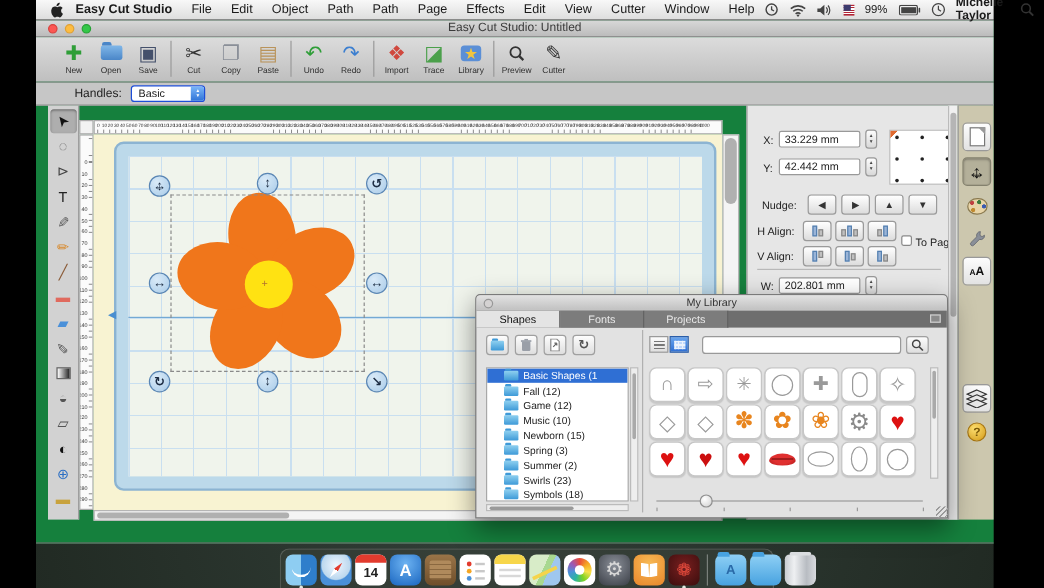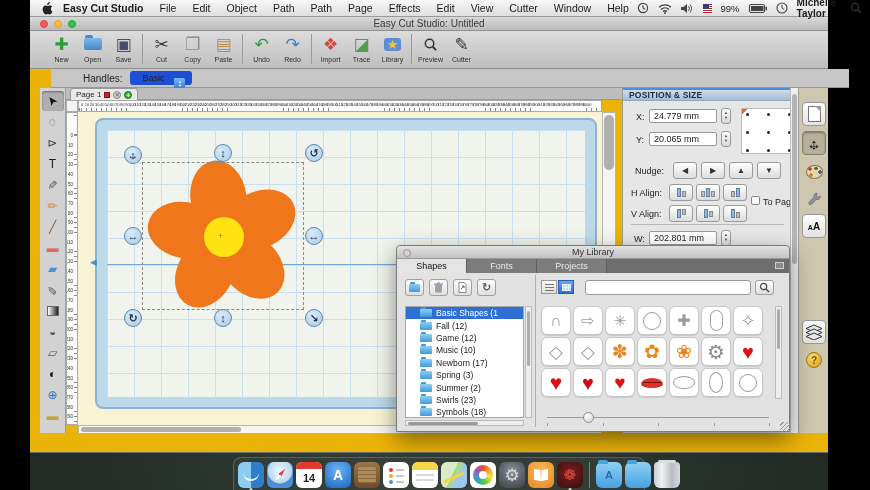--- a/index.html
+++ b/index.html
@@ -20,41 +20,41 @@
   .mitem { padding:0 8px; white-space:nowrap; }
   .mitem.bold { font-weight:bold; }
   #apple-logo { margin-left:12px; margin-right:2px; display:inline-flex; }
   #menu-right { margin-left:auto; display:flex; align-items:center; gap:9px; padding-right:10px; font-size:9.5px; }
   #menu-right svg { display:block; }
   .flag { width:14px; height:9px; background:linear-gradient(#b22234 0 11%,#fff 11% 22%,#b22234 22% 33%,#fff 33% 44%,#b22234 44% 55%,#fff 55% 66%,#b22234 66% 77%,#fff 77% 88%,#b22234 88%); position:relative; }
   .flag::before { content:""; position:absolute; left:0; top:0; width:6px; height:5px; background:#3c3b6e; }
   .uname { font-weight:bold; font-size:10px; }
 
   
-  #appwin { left:30px; top:17px; width:798px; height:436px; background:#eab308;
+  #appwin { left:30px; top:17px; width:798px; height:436px; background:#15803d;
     border-bottom:1px solid #6e6e6e; z-index:10; }
   #titlebar { left:0; top:0; width:798px; height:14px;
     background:linear-gradient(#d8d8d8,#bcbcbc); border-bottom:1px solid #8f8f8f; }
   .tl { position:absolute; top:3px; width:8px; height:8px; border-radius:50%; }
   #win-title { width:100%; text-align:center; font-size:10px; color:#3a3a3a; line-height:14px; }
 
   #maintoolbar { left:0; top:14px; width:798px; height:38px;
     background:linear-gradient(#dcdcdc,#bfbfbf); border-bottom:1px solid #8f8f8f;
     display:flex; align-items:flex-start; padding:2px 0 0 16px; }
   .tbtn { width:31px; display:flex; flex-direction:column; align-items:center; }
   .tbtn .tbi { height:22px; display:flex; align-items:center; justify-content:center; font-size:17px; line-height:1; }
   .tbtn .tbl { font-size:7px; color:#2e2e2e; margin-top:1px; }
   .tbsep { width:1px; height:30px; background:#9a9a9a; margin:1px 3px 0 3px; }
   .mini-folder { width:18px; height:12px; background:linear-gradient(#7fb6e8,#4a86c8); border-radius:2px; position:relative; }
   .mini-folder::before { content:""; position:absolute; top:-3px; left:1px; width:8px; height:3px; background:#4a86c8; border-radius:2px 2px 0 0; }
 
   #handlesrow { left:0; top:52px; width:798px; height:19px; background:#c6c6c6;
-    border-bottom:1px solid #979797; display:flex; align-items:center; font-size:10px; color:#222;margin-left:21px; }
+    border-bottom:1px solid #979797; display:flex; align-items:center; font-size:10px; color:#222; }
   #handles-label { margin-left:32px; }
-  #handles-select { margin-left:8px; width:62px; height:14px; background:#fff; border:7px solid #1d4ed8;
+  #handles-select { margin-left:8px; width:62px; height:14px; background:#fff; border:1px solid #1d4ed8;
     border-radius:3px; font-size:9px; display:flex; align-items:center; padding-left:5px; position:relative; }
   #handles-select .stepper { position:absolute; right:0; top:0; width:11px; height:12px;
     background:linear-gradient(#7cb6f8,#2f74d8); border-radius:0 2px 2px 0; color:#fff; font-size:4px;
     display:flex; flex-direction:column; align-items:center; justify-content:center; line-height:1; }
 
   
   #toolscol { left:10px; top:71px; width:26px; height:345px; background:#d2d2d2;
     border-right:1px solid #9e9e9e; display:flex; flex-direction:column; align-items:center; padding-top:3px; }
   .tool { width:22px; height:20px; display:flex; align-items:center; justify-content:center;
     font-size:12px; border-radius:3px; margin-bottom:1px; }
@@ -487,28 +487,20 @@
           <span style="color: rgb(17, 17, 17); display: inline-block;">◐</span>
         </div>
         <div class="tool">
           <span style="color: rgb(43, 111, 196); display: inline-block;">⊕</span>
         </div>
         <div class="tool">
           <span style="color: rgb(200, 162, 60); display: inline-block;">▬</span>
         </div>
       </div>
 
-    <div class="abs" id="pagetabs">
-      <span id="pagetab">
-        <span>Page 1</span>
-        <span class="sq-red"></span>
-        <span class="cir-x">✕</span>
-        <span class="cir-plus">+</span>
-      </span>
-    </div>
 
     <div class="abs" id="corner"></div>
     <div class="abs" id="hruler">
         <span class="hnum" style="left: 3px;">0</span>
         <span class="hnum" style="left: 8.05px;">10</span>
         <span class="hnum" style="left: 13.1px;">20</span>
         <span class="hnum" style="left: 18.15px;">30</span>
         <span class="hnum" style="left: 23.2px;">40</span>
         <span class="hnum" style="left: 28.25px;">50</span>
         <span class="hnum" style="left: 33.3px;">60</span>
@@ -685,26 +677,25 @@
     </div>
 
     <div class="abs" id="canvas-vscroll">
         <div class="thumb"></div>
       </div>
     <div class="abs" id="canvas-hscroll">
         <div class="thumb"></div>
       </div>
 
     <div class="abs" id="pospanel">
-      <div id="pos-header">POSITION &amp; SIZE</div>
       <span class="plabel" style="left:13px;top:24px;">X:</span>
-      <span class="fld" style="left:26px;top:21px;">24.779 mm</span>
+      <span class="fld" style="left:26px;top:21px;">33.229 mm</span>
       <span class="stp" style="left:98px;top:20px;">▲<br>▼</span>
       <span class="plabel" style="left:13px;top:47px;">Y:</span>
-      <span class="fld" style="left:26px;top:44px;">20.065 mm</span>
+      <span class="fld" style="left:26px;top:44px;">42.442 mm</span>
       <span class="stp" style="left:98px;top:43px;">▲<br>▼</span>
       <div id="anchorbox">
           <div id="anchor-corner"></div>
           <div class="dot" style="left: 4px; top: 4px;"></div>
           <div class="dot" style="left: 25px; top: 4px;"></div>
           <div class="dot" style="left: 46px; top: 4px;"></div>
           <div class="dot" style="left: 4px; top: 22px;"></div>
           <div class="dot" style="left: 25px; top: 22px;"></div>
           <div class="dot" style="left: 46px; top: 22px;"></div>
           <div class="dot" style="left: 4px; top: 40px;"></div>
@@ -843,21 +834,21 @@
           <div class="frow">
             <span class="ficon"></span>
             <span class="ellipsis-clip">Game (12)</span>
           </div>
           <div class="frow">
             <span class="ficon"></span>
             <span class="ellipsis-clip">Music (10)</span>
           </div>
           <div class="frow">
             <span class="ficon"></span>
-            <span class="ellipsis-clip">Newborn (17)</span>
+            <span class="ellipsis-clip">Newborn (15)</span>
           </div>
           <div class="frow">
             <span class="ficon"></span>
             <span class="ellipsis-clip">Spring (3)</span>
           </div>
           <div class="frow">
             <span class="ficon"></span>
             <span class="ellipsis-clip">Summer (2)</span>
           </div>
           <div class="frow">

